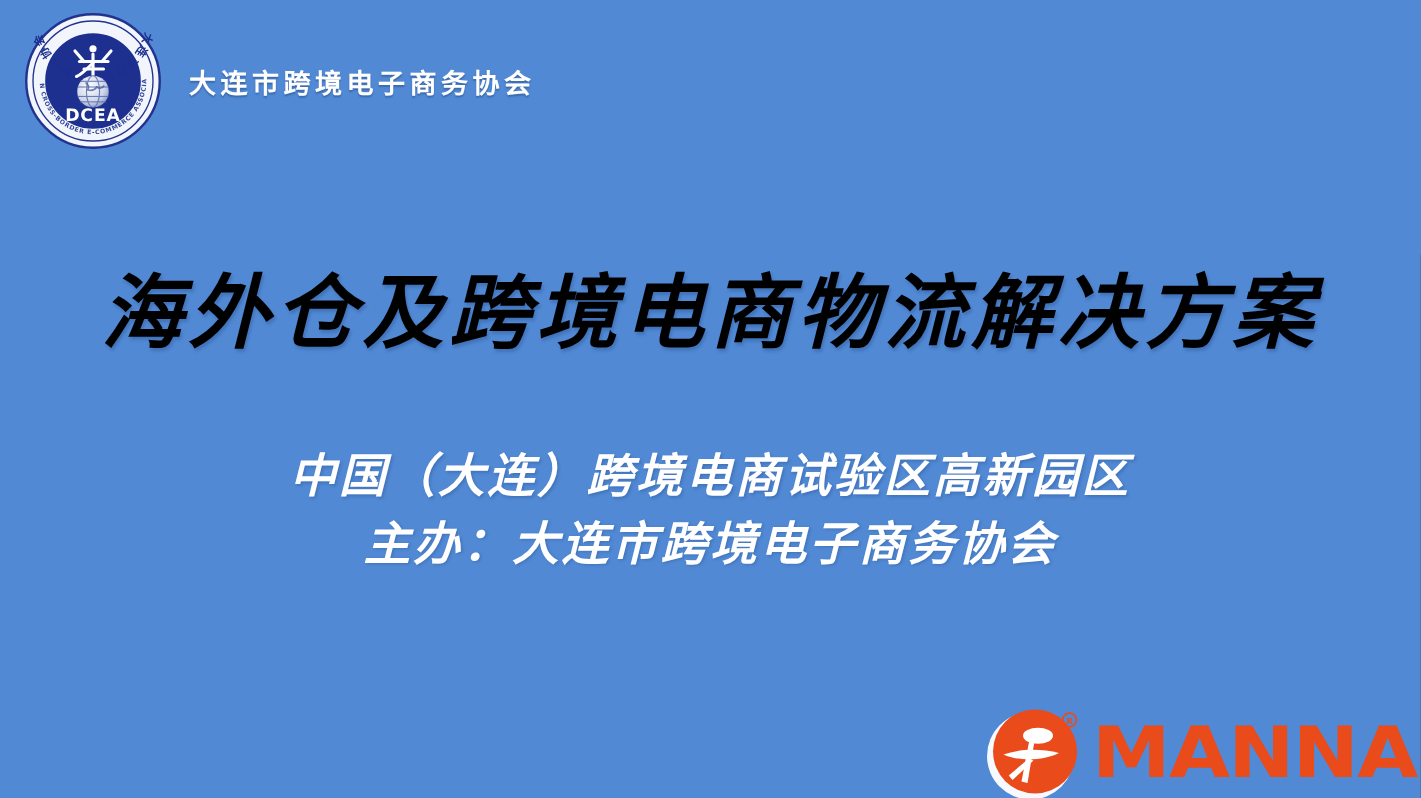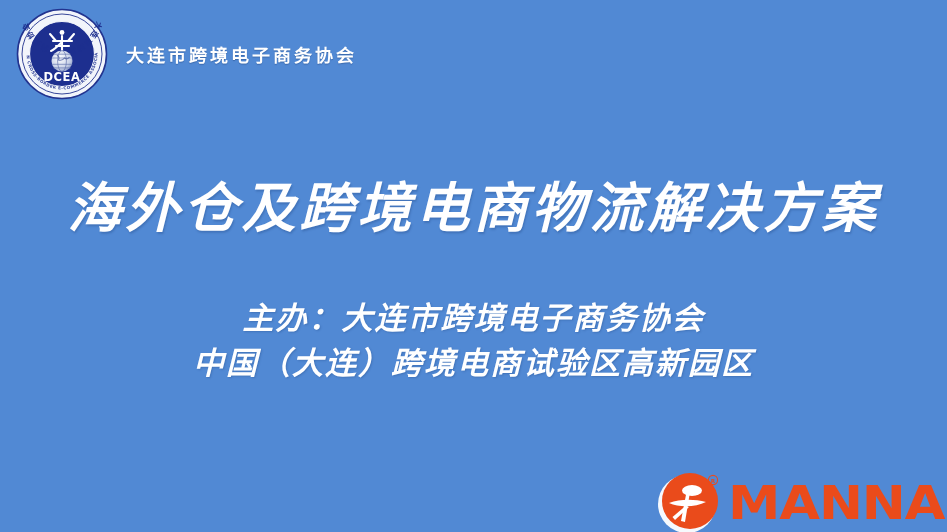--- a/index.html
+++ b/index.html
@@ -51,21 +51,21 @@
 
   
   .title-block {
     position: absolute;
     left: 0;
     right: 0;
     top: 178px;
     text-align: center;
   }
   .main-title {
-    color: #ffffff;
+    color: #000000;
     font-size: 54px;
     line-height: 1.16;
     font-weight: bold;
     font-style: italic;
     letter-spacing: 4px;
     white-space: nowrap;
     font-family: "DejaVu Sans", "Liberation Sans", sans-serif;
     text-shadow: 1px 2px 2px rgba(30,66,125,0.30);
   }
 
@@ -179,22 +179,22 @@
     </div>
 
     <div class="assoc-name">大连市跨境电子商务协会</div>
   </div>
 
   <div class="title-block">
     <div class="main-title">海外仓及跨境电商物流解决方案</div>
   </div>
 
   <div class="subtitle-block">
+    <div class="subtitle-line">中国（大连）跨境电商试验区高新园区</div>
     <div class="subtitle-line">主办：大连市跨境电子商务协会</div>
-    <div class="subtitle-line">中国（大连）跨境电商试验区高新园区</div>
   </div>
 
   <div class="manna-logo">
 
     <div class="manna-mark">
       <svg viewBox="0 0 66 66" xmlns="http://www.w3.org/2000/svg">
 
         <circle cx="31" cy="34" r="29" fill="#ffffff" opacity="0.95"></circle>
 
         <circle cx="34" cy="31" r="28" fill="#ea4b1b"></circle>

